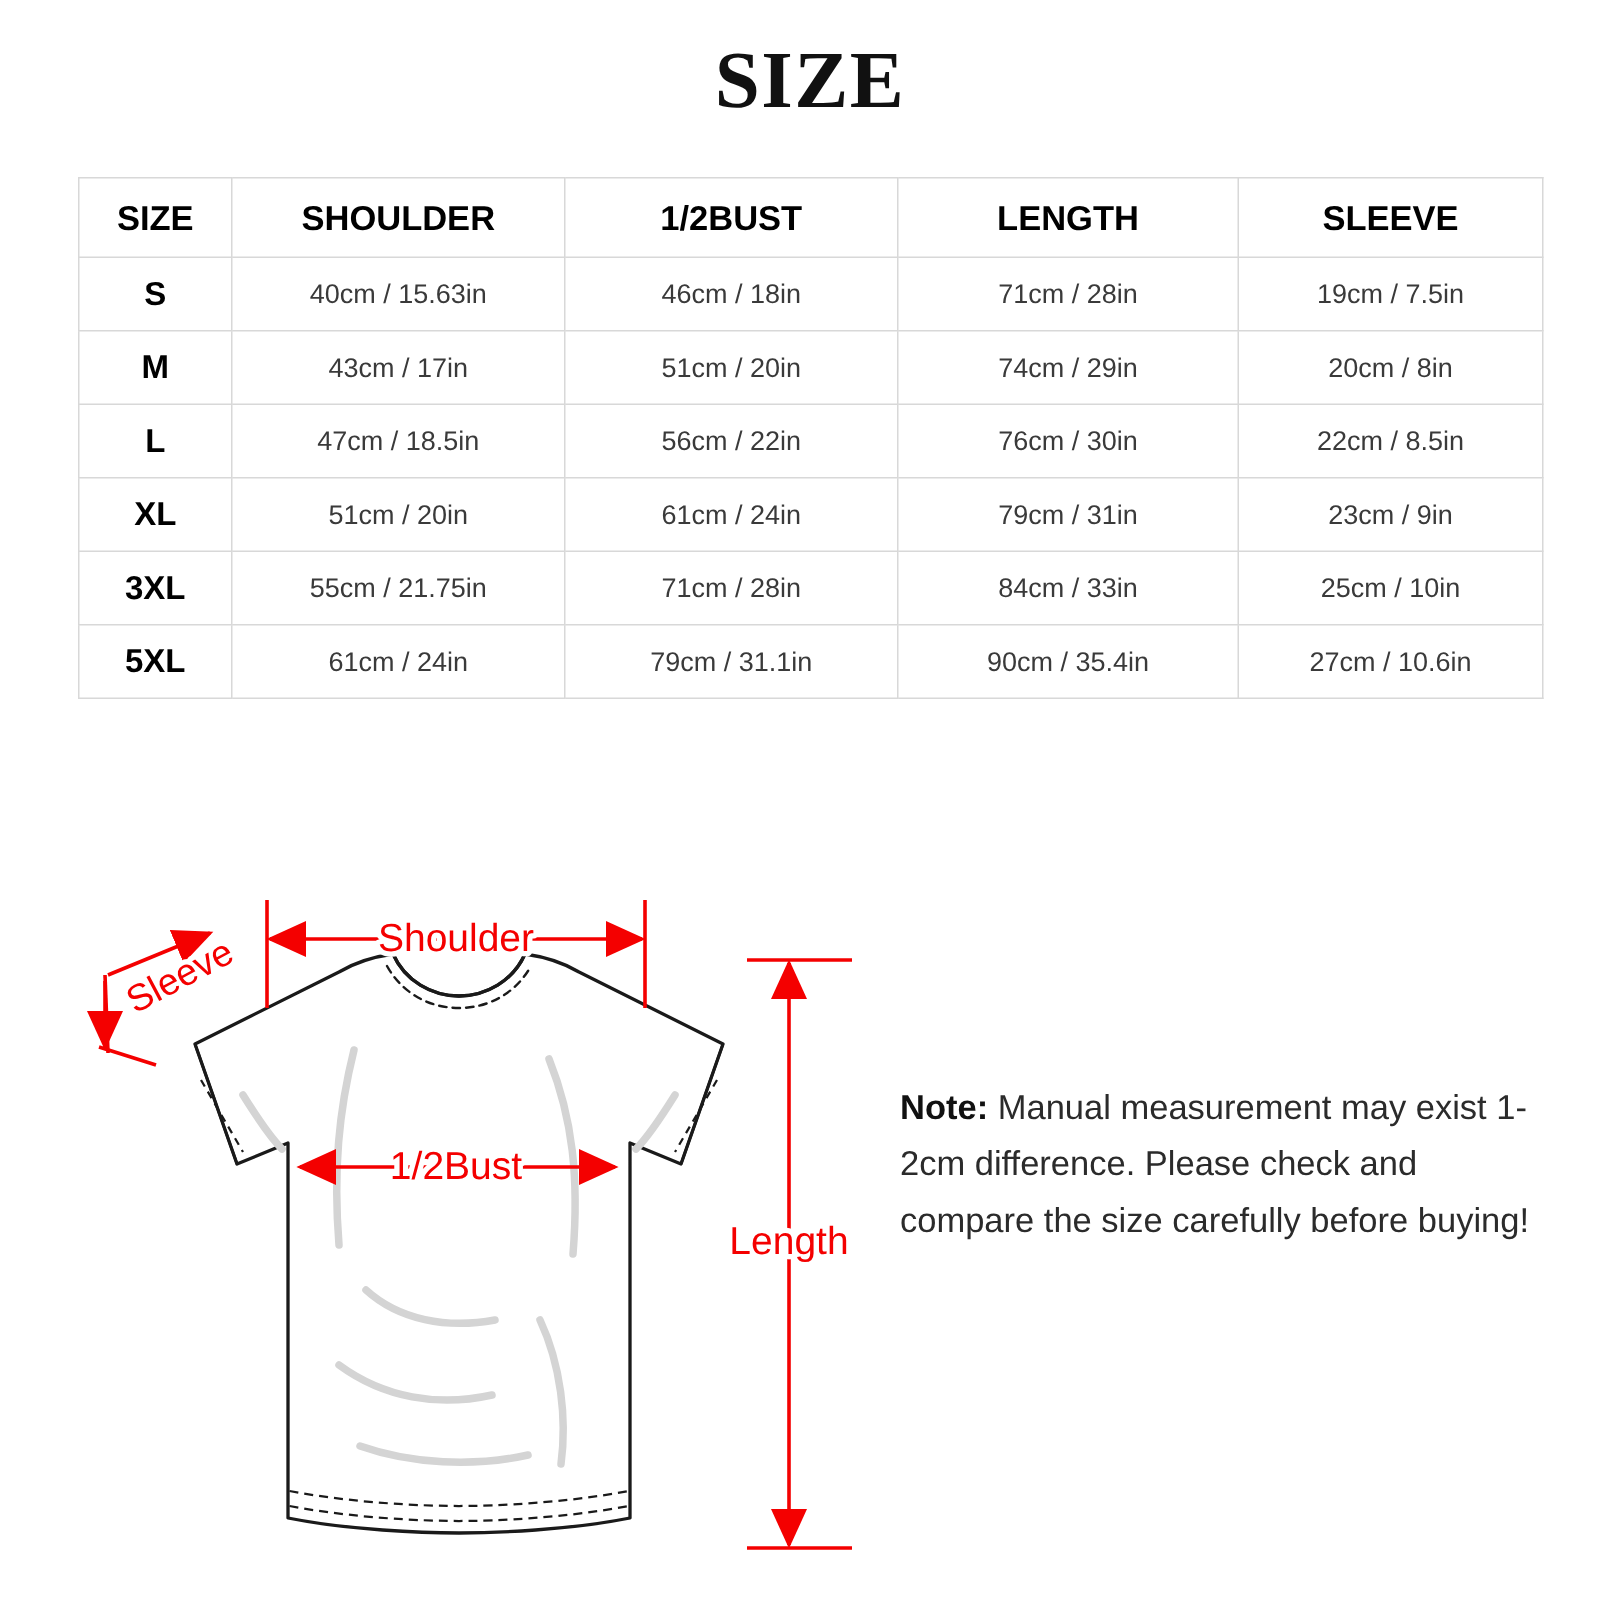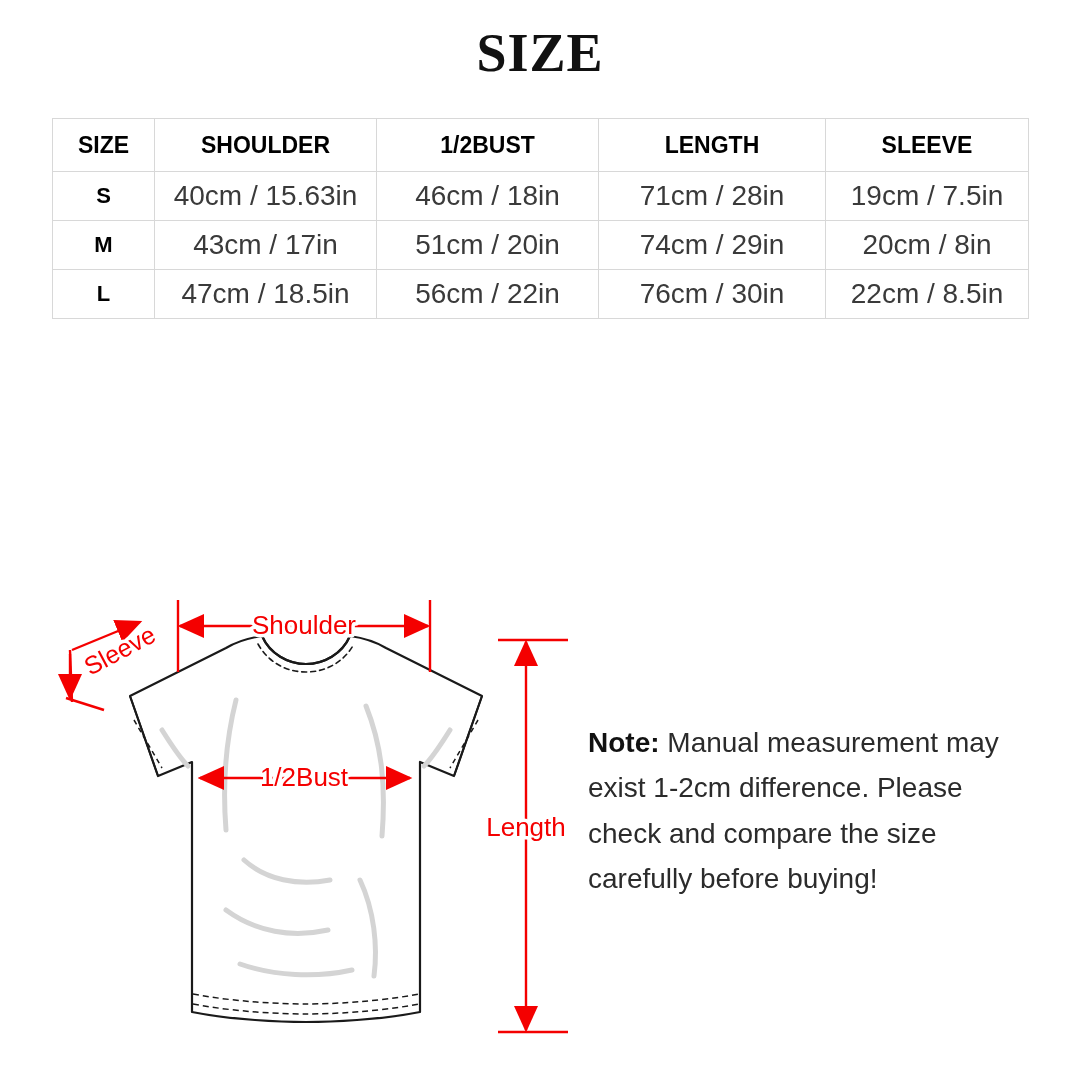--- a/index.html
+++ b/index.html
@@ -52,21 +52,21 @@
     font-size: 23px;
     font-weight: 700;
     color: #000000;
   }
   table.size-table tbody td.sz {
     font-size: 22px;
     font-weight: 700;
     color: #000000;
   }
   table.size-table tbody td.val {
-    font-size: 28px;
+    font-size: 18px;
     font-weight: 400;
     color: #3a3a3a;
   }
   col.c0 { width: 102px; }
   col.c1 { width: 222px; }
   col.c2 { width: 222px; }
   col.c3 { width: 227px; }
   col.c4 { width: 203px; }
 
   
@@ -75,24 +75,24 @@
     left: 30px;
     top: 580px;
     width: 540px;
     height: 480px;
   }
   .diagram svg { display: block; }
 
   
   .note {
     position: absolute;
-    left: 588px;
+    left: 600px;
     top: 720px;
     width: 430px;
-    font-size: 28px;
+    font-size: 23px;
     line-height: 1.62;
     color: #2b2b2b;
   }
   .note .note-label {
     font-weight: 700;
     color: #111111;
   }
 </style>
 </head>
 <body>
@@ -131,20 +131,41 @@
         <td class="val">51cm / 20in</td>
         <td class="val">74cm / 29in</td>
         <td class="val">20cm / 8in</td>
       </tr>
       <tr>
         <td class="sz">L</td>
         <td class="val">47cm / 18.5in</td>
         <td class="val">56cm / 22in</td>
         <td class="val">76cm / 30in</td>
         <td class="val">22cm / 8.5in</td>
+      </tr>
+      <tr>
+        <td class="sz">XL</td>
+        <td class="val">51cm / 20in</td>
+        <td class="val">61cm / 24in</td>
+        <td class="val">79cm / 31in</td>
+        <td class="val">23cm / 9in</td>
+      </tr>
+      <tr>
+        <td class="sz">3XL</td>
+        <td class="val">55cm / 21.75in</td>
+        <td class="val">71cm / 28in</td>
+        <td class="val">84cm / 33in</td>
+        <td class="val">25cm / 10in</td>
+      </tr>
+      <tr>
+        <td class="sz">5XL</td>
+        <td class="val">61cm / 24in</td>
+        <td class="val">79cm / 31.1in</td>
+        <td class="val">90cm / 35.4in</td>
+        <td class="val">27cm / 10.6in</td>
       </tr>
     </tbody>
   </table>
 </div>
 
 <div class="diagram">
   <svg width="540" height="480" viewBox="0 0 540 480" xmlns="http://www.w3.org/2000/svg">
     <defs>
       <marker id="arrR" markerWidth="12" markerHeight="12" refX="10" refY="5" orient="auto">
         <path d="M0,0 L11,5 L0,10 z" fill="#f40000"></path>

